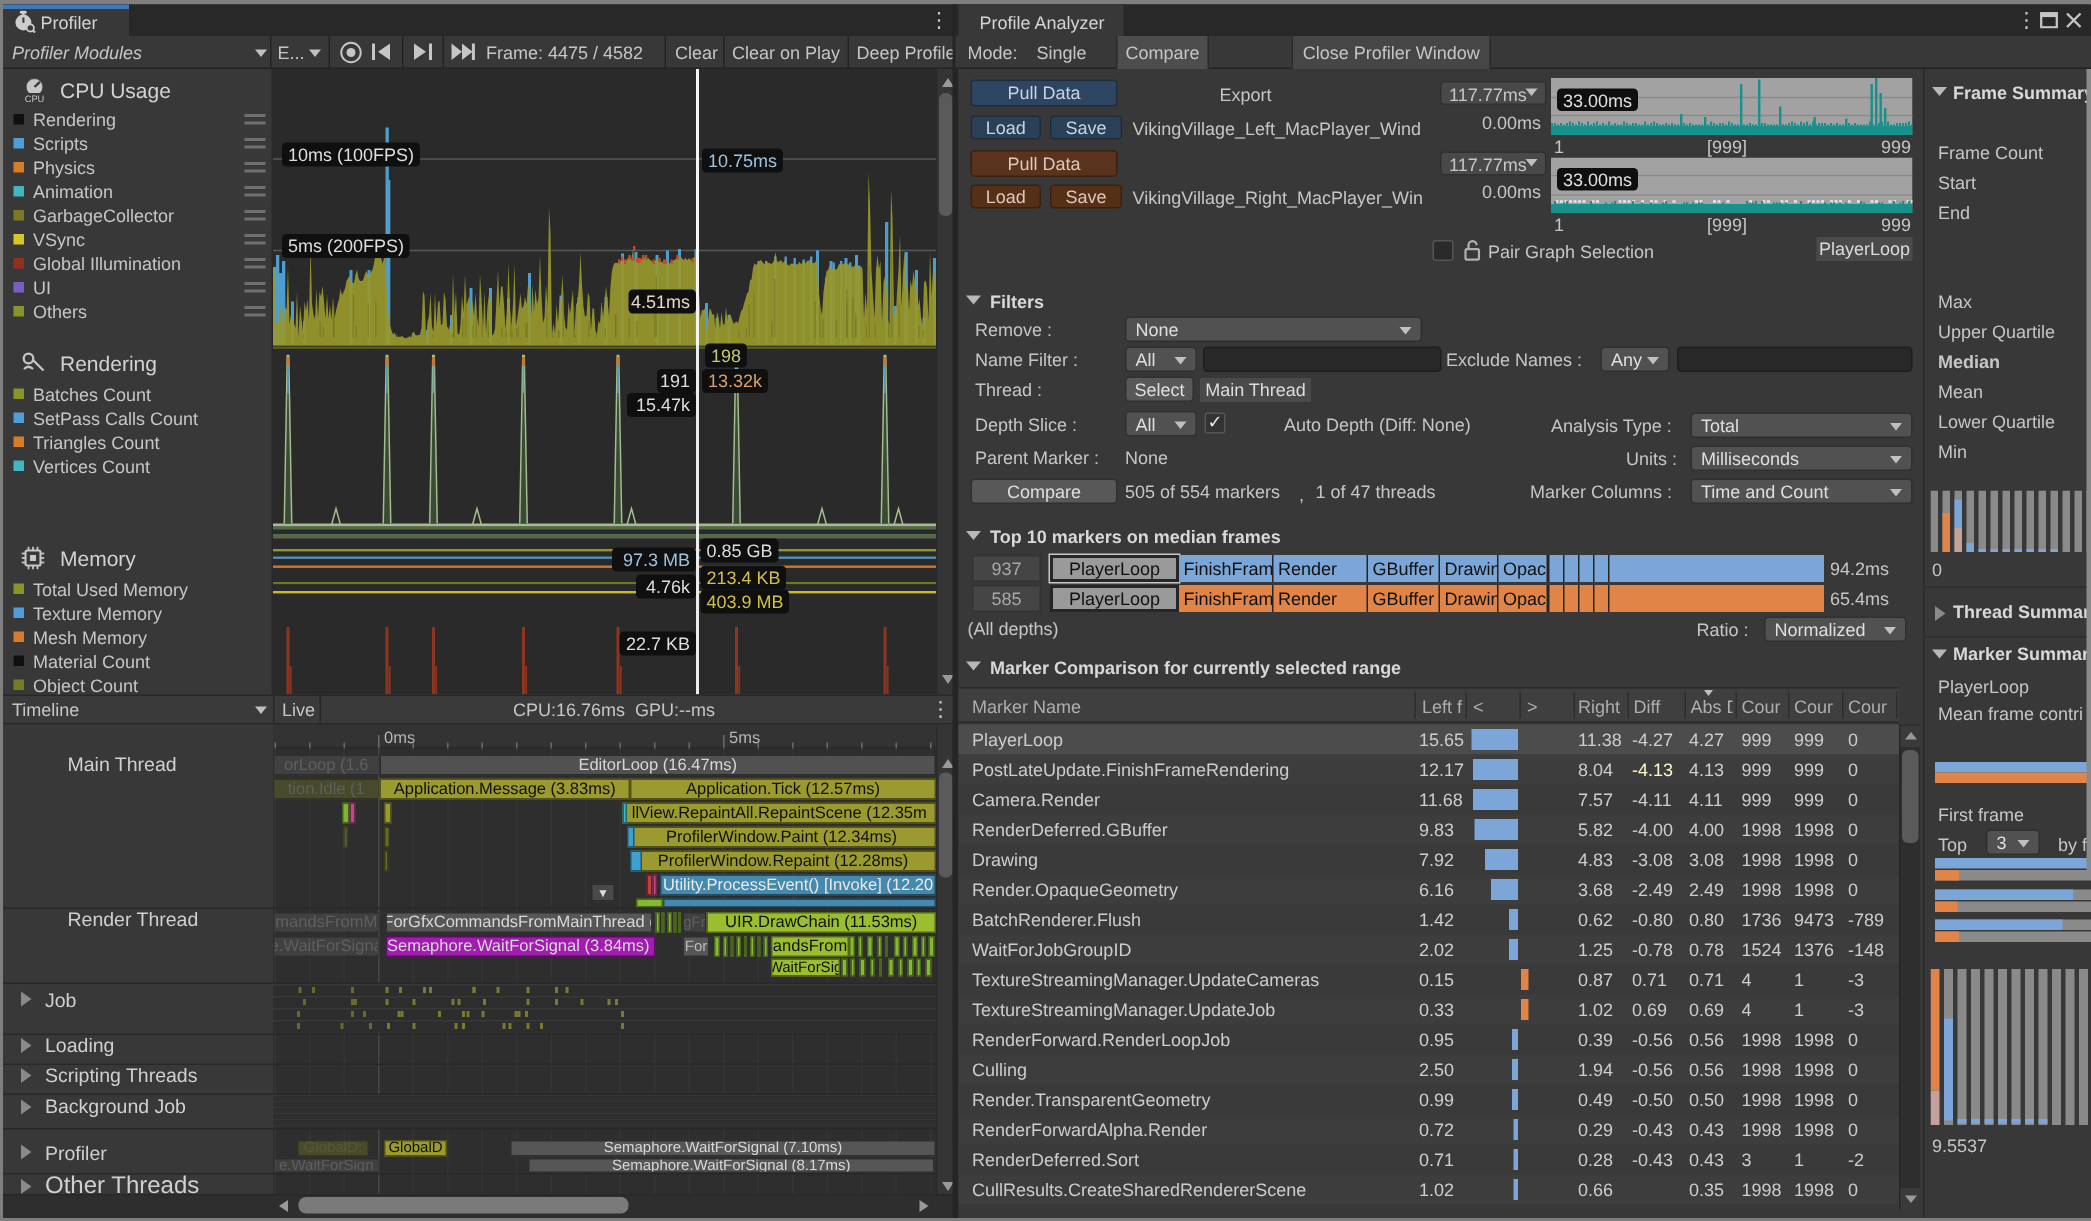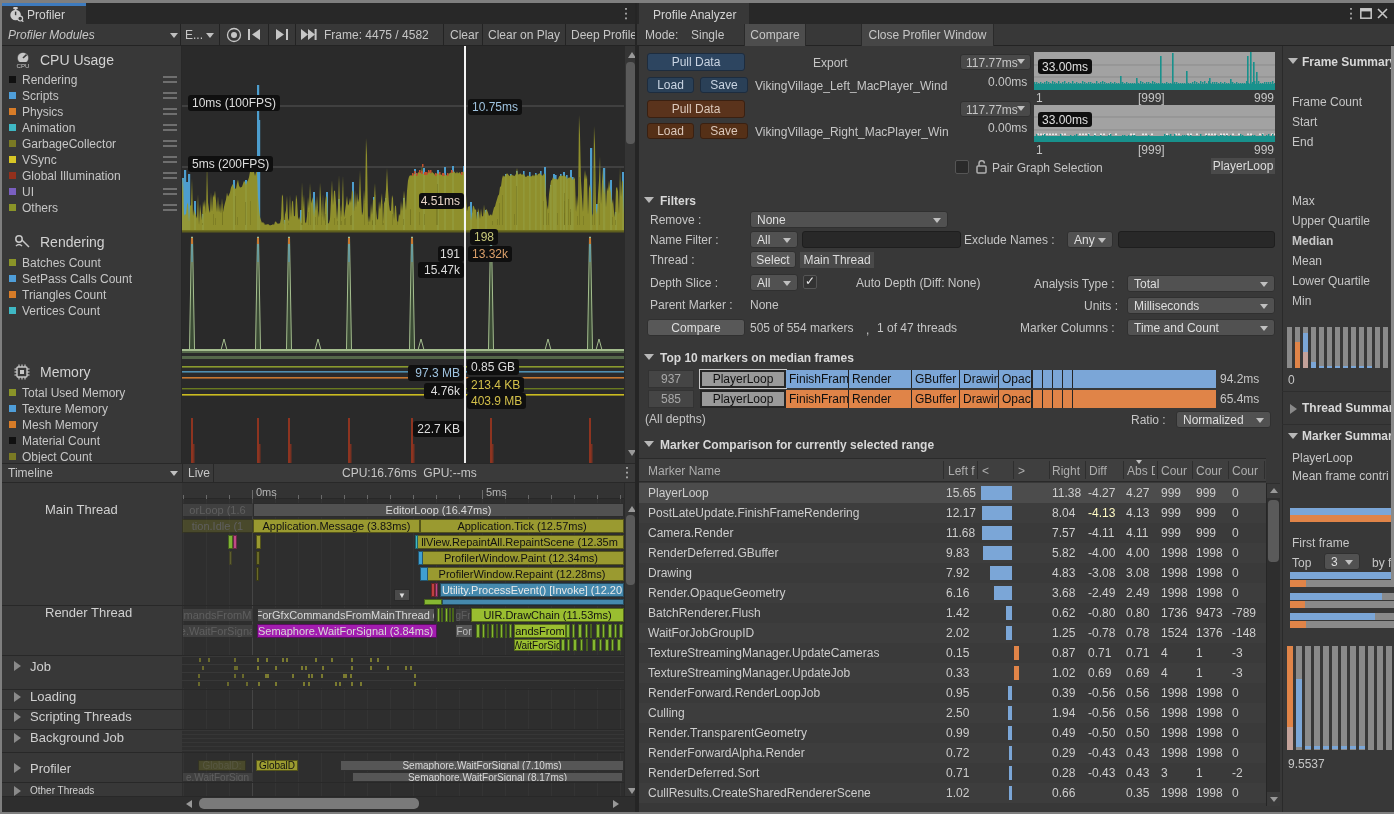--- a/index.html
+++ b/index.html
@@ -617,21 +617,21 @@
 <div style="left:182px;top:772px;width:71px;height:10px;background:#565656;border:1px solid rgba(0,0,0,.45);opacity:.45;overflow:hidden;display:flex;align-items:center;justify-content:center;white-space:nowrap">
     <span style="color:#9a9a9a;font-size:10px">e.WaitForSign</span>
   </div>
 <div style="left:352px;top:772px;width:271px;height:10px;background:#565656;border:1px solid rgba(0,0,0,.45);overflow:hidden;display:flex;align-items:center;justify-content:center;white-space:nowrap">
     <span style="color:#d8d8d8;font-size:10px">Semaphore.WaitForSignal (8.17ms)</span>
   </div>
 <div style="left:14px;top:763px;width:0;height:0;border-top:5px solid transparent;border-bottom:5px solid transparent;border-left:7px solid #8a8a8a"></div>
 <div class="t" style="left:30px;top:762px;font-size:13px;color:#d0d0d0">Profiler</div>
 <div style="left:2px;top:782px;width:635px;height:1px;background:#282828"></div>
 <div style="left:14px;top:786px;width:0;height:0;border-top:5px solid transparent;border-bottom:5px solid transparent;border-left:7px solid #8a8a8a"></div>
-<div class="t" style="left:30px;top:784px;font-size:10px;color:#d0d0d0">Other Threads</div>
+<div class="t" style="left:30px;top:784px;font-size:16px;color:#d0d0d0">Other Threads</div>
 <div style="left:624px;top:483px;width:13px;height:313px;background:#353535;border-left:1px solid #2a2a2a"></div>
 <div style="left:628px;top:506px;width:0;height:0;border-left:4px solid transparent;border-right:4px solid transparent;border-bottom:6px solid #999"></div>
 <div style="left:626px;top:515px;width:9px;height:70px;background:#5a5a5a;border-radius:4px"></div>
 <div style="left:628px;top:788px;width:0;height:0;border-left:4px solid transparent;border-right:4px solid transparent;border-top:6px solid #999"></div>
 <div style="left:2px;top:796px;width:635px;height:16px;background:#2e2e2e;border-top:1px solid #282828"></div>
 <div style="left:186px;top:800px;width:0;height:0;border-top:4px solid transparent;border-bottom:4px solid transparent;border-right:6px solid #999"></div>
 <div style="left:199px;top:798px;width:220px;height:11px;background:#7a7a7a;border-radius:5px"></div>
 <div style="left:613px;top:800px;width:0;height:0;border-top:4px solid transparent;border-bottom:4px solid transparent;border-left:6px solid #999"></div>
 <div style="left:635px;top:3px;width:4px;height:809px;background:#252525"></div>
 <div style="left:639px;top:3px;width:755px;height:809px;background:#383838"></div>

